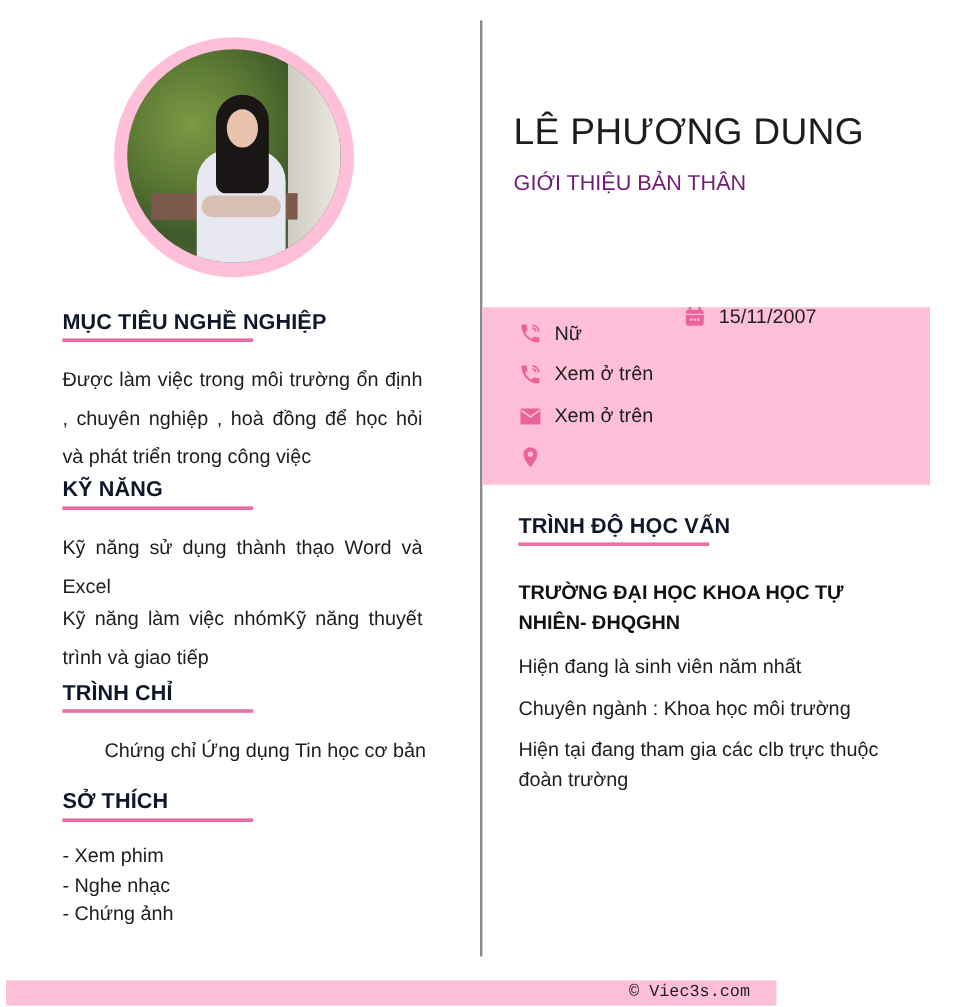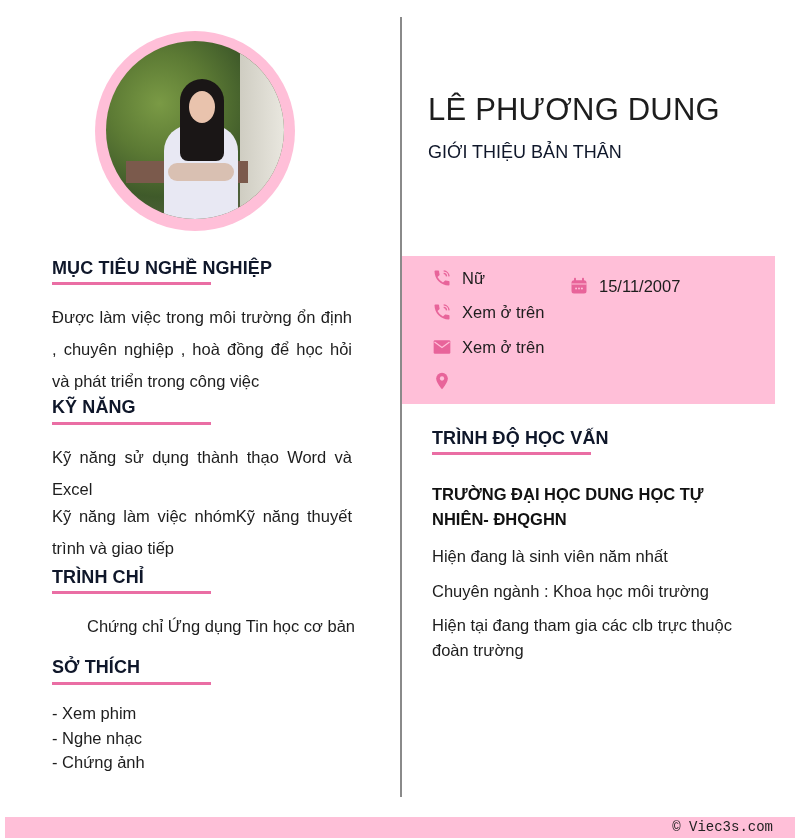--- a/index.html
+++ b/index.html
@@ -20,33 +20,33 @@
     .avatar .arms { position: absolute; left: 62px; top: 122px; width: 66px; height: 18px; border-radius: 9px; background: #d9c0b2; }
     .avatar .collar { position: absolute; left: 84px; top: 84px; width: 24px; height: 10px; background: #3b8ed6; border-radius: 2px; }
     .section-title { position: absolute; left: 52px; font-size: 18px; font-weight: bold; color: #0f172a; letter-spacing: 0.1px; }
     .section-line { position: absolute; left: 52px; width: 159px; height: 3px; background: #ea6ea4; }
     .para { position: absolute; left: 52px; width: 300px; font-size: 16.5px; line-height: 32px; color: #1d1d1d; text-align: justify; }
     .para.left-align { text-align: left; }
     .list-line { position: absolute; left: 52px; font-size: 16.5px; line-height: 24.5px; color: #1d1d1d; }
 
     
     .name { position: absolute; left: 428px; top: 92px; font-size: 31px; font-weight: normal; color: #1d1d1d; letter-spacing: 0.2px; }
-    .subtitle { position: absolute; left: 428px; top: 142px; font-size: 18px; color: #0f172a; }
+    .subtitle { position: absolute; left: 428px; top: 142px; font-size: 18px; color: #701a75; }
 
     .info-box { position: absolute; left: 402px; top: 256px; width: 373px; height: 148px; background: #ffbfd8; }
     .info-row { position: absolute; display: flex; align-items: center; height: 24px; font-size: 16.5px; color: #1d1d1d; }
     .info-row .icon { width: 20px; height: 20px; margin-right: 10px; display: inline-flex; align-items: center; justify-content: center; }
     .info-row svg { width: 20px; height: 20px; }
 
     .edu-title { left: 432px; }
     .edu-line { left: 432px; width: 159px; }
     .school { position: absolute; left: 432px; top: 482px; width: 330px; font-size: 16.5px; line-height: 25px; font-weight: bold; color: #111; }
     .edu-para { position: absolute; left: 432px; width: 340px; font-size: 16.5px; line-height: 25px; color: #1d1d1d; }
 
-    .footer { position: absolute; left: 5px; top: 817px; width: 790px; height: 21px; background: #ffbfd8; }
+    .footer { position: absolute; left: 5px; top: 817px; width: 642px; height: 21px; background: #ffbfd8; }
     .footer-text { position: absolute; right: 22px; top: 2px; font-family: "Liberation Mono", "DejaVu Sans Mono", monospace; font-size: 14px; color: #222; }
   </style>
 </head>
 <body>
 
 <div class="divider"></div>
 
 <div class="avatar-ring"></div>
 <div class="avatar">
   <div class="wall"></div>
@@ -85,21 +85,21 @@
 <div class="info-row" style="left:432px; top:266px;">
   <span class="icon">
     <svg viewBox="0 0 24 24">
         <path fill="#e8649a" d="M6.6 10.8a15.1 15.1 0 006.6 6.6l2.2-2.2c.3-.3.7-.4 1-.2 1.1.4 2.3.6 3.6.6.6 0 1 .4 1 1V20c0 .6-.4 1-1 1C10.6 21 3 13.4 3 4c0-.6.4-1 1-1h3.5c.6 0 1 .4 1 1 0 1.3.2 2.5.6 3.6.1.3 0 .7-.2 1z"></path>
         <path fill="none" stroke="#e8649a" stroke-width="1.6" d="M14 3.5a7 7 0 016.5 6.5M14 6.5a4 4 0 013.5 3.5"></path>
       </svg>
   </span>
   <span>Nữ</span>
 </div>
 
-<div class="info-row" style="left:569px; top:274px;">
+<div class="info-row" style="left:569px; top:252px;">
   <span class="icon">
     <svg viewBox="0 0 24 24">
         <rect x="3" y="5" width="18" height="16" rx="3" fill="#e8649a"></rect>
         <rect x="6" y="2" width="2.4" height="5" rx="1" fill="#e8649a"></rect>
         <rect x="15.6" y="2" width="2.4" height="5" rx="1" fill="#e8649a"></rect>
         <rect x="3" y="9" width="18" height="1.2" fill="#ffbfd8"></rect>
         <circle cx="8.5" cy="15" r="1.2" fill="#ffbfd8"></circle>
         <circle cx="12" cy="15" r="1.2" fill="#ffbfd8"></circle>
         <circle cx="15.5" cy="15" r="1.2" fill="#ffbfd8"></circle>
       </svg>
@@ -131,20 +131,20 @@
   <span class="icon">
     <svg viewBox="0 0 24 24">
         <path fill="#e8649a" d="M12 2a7 7 0 00-7 7c0 5.2 7 13 7 13s7-7.8 7-13a7 7 0 00-7-7z"></path>
         <circle cx="12" cy="9" r="2.6" fill="#ffbfd8"></circle>
       </svg>
   </span>
 </div>
 
 <div class="section-title edu-title" style="top:428px;">TRÌNH ĐỘ HỌC VẤN</div>
 <div class="section-line edu-line" style="top:452px;"></div>
-<div class="school">TRƯỜNG ĐẠI HỌC DUNG HỌC TỰ NHIÊN- ĐHQGHN</div>
+<div class="school">TRƯỜNG ĐẠI HỌC KHOA HỌC TỰ NHIÊN- ĐHQGHN</div>
 <div class="edu-para" style="top:544px;">Hiện đang là sinh viên năm nhất</div>
 <div class="edu-para" style="top:579px;">Chuyên ngành : Khoa học môi trường</div>
 <div class="edu-para" style="top:613px; width:330px;">Hiện tại đang tham gia các clb trực thuộc đoàn trường</div>
 
 <div class="footer">
   <span class="footer-text">© Viec3s.com</span>
 </div>
 
 </body></html>

